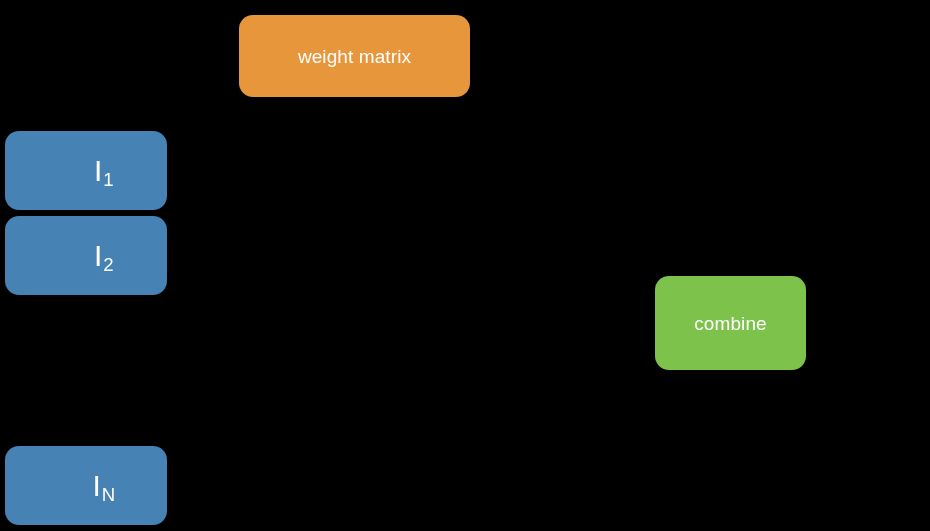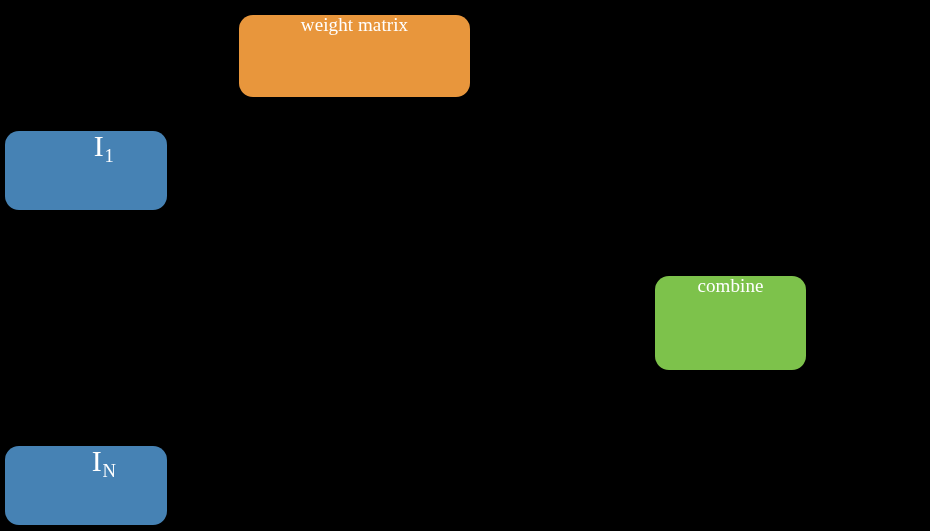--- a/index.html
+++ b/index.html
@@ -12,29 +12,29 @@
     width: 930px;
     height: 531px;
     background: #000000;
     overflow: hidden;
     font-family: "Liberation Sans", "DejaVu Sans", sans-serif;
     -webkit-font-smoothing: antialiased;
   }
   .node {
     position: absolute;
     display: flex;
+    align-items: center;
     justify-content: center;
     box-sizing: border-box;
     color: #ffffff;
     font-weight: 300;
     letter-spacing: 0.1px;
     text-align: center;
     line-height: 1;
     user-select: none;
-    font-family: Liberation Serif, serif;
   }
   .node-weight {
     background: #e8963c;
     border-radius: 14px;
     left: 239px;
     top: 15px;
     width: 231px;
     height: 82px;
     font-size: 19px;
   }
@@ -79,20 +79,23 @@
 <div id="stage">
 
   <div class="node node-weight">
     <span>weight matrix</span>
   </div>
 
   <div class="node node-input i-1">
     <span class="lbl"><span>I</span><span class="sub">1</span></span>
   </div>
 
+  <div class="node node-input i-2">
+    <span class="lbl"><span>I</span><span class="sub">2</span></span>
+  </div>
 
 
   <div class="node node-combine">
     <span>combine</span>
   </div>
 
   <div class="node node-input i-n">
     <span class="lbl"><span>I</span><span class="sub">N</span></span>
   </div>
 

